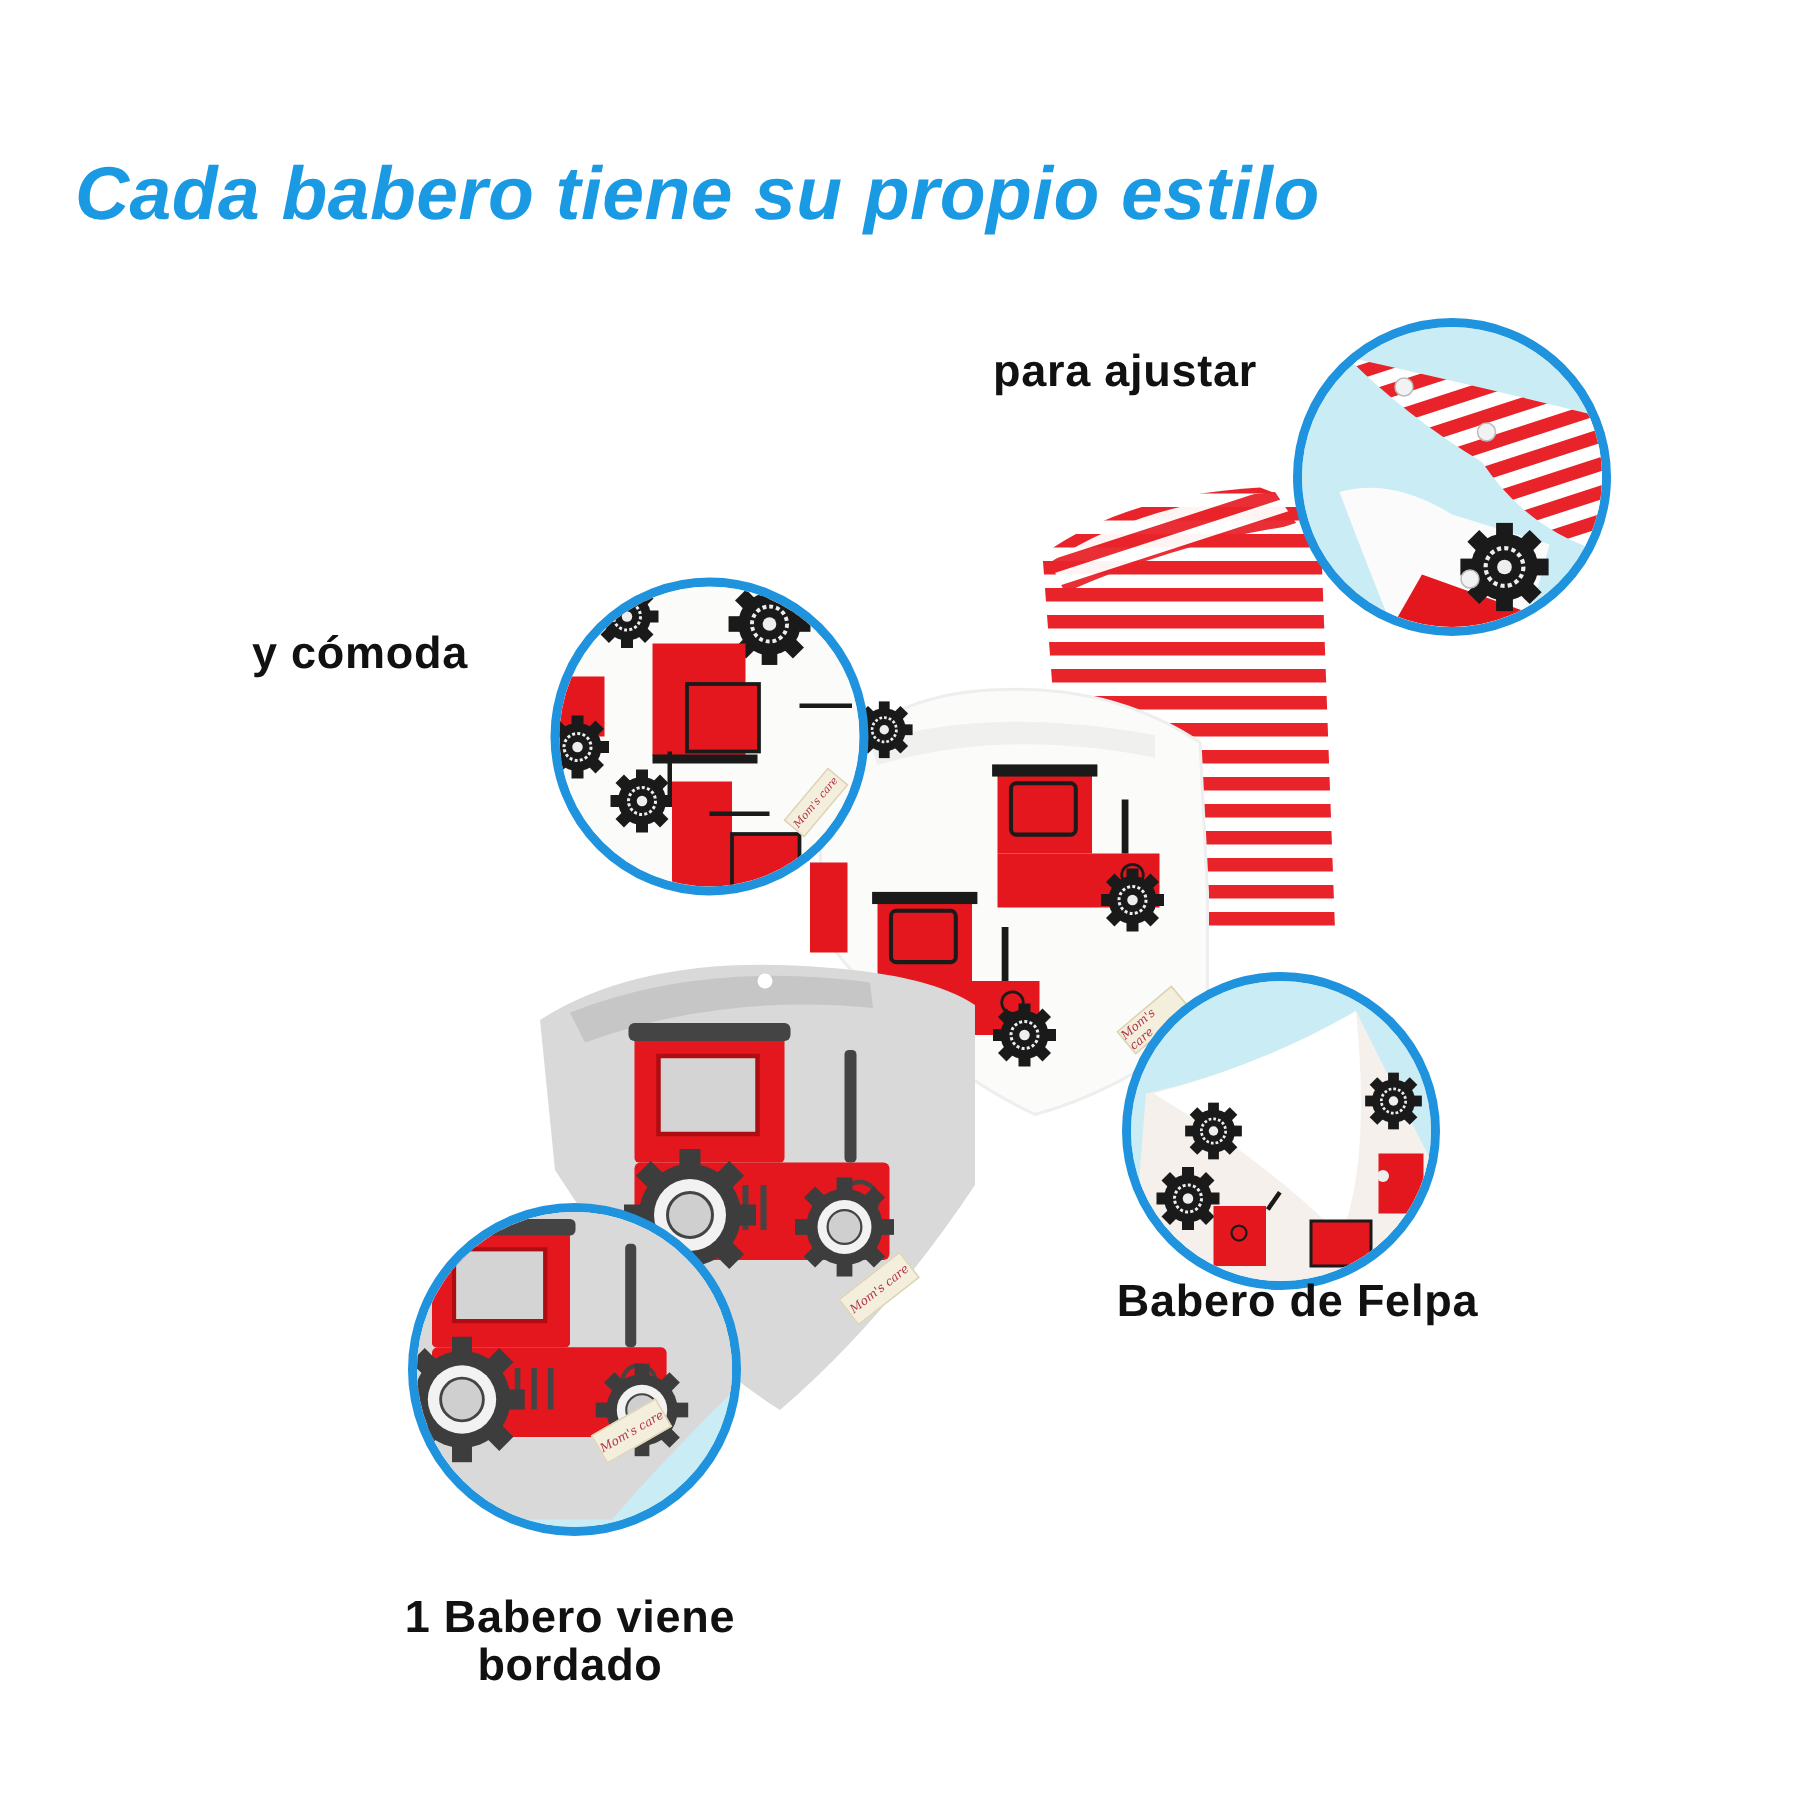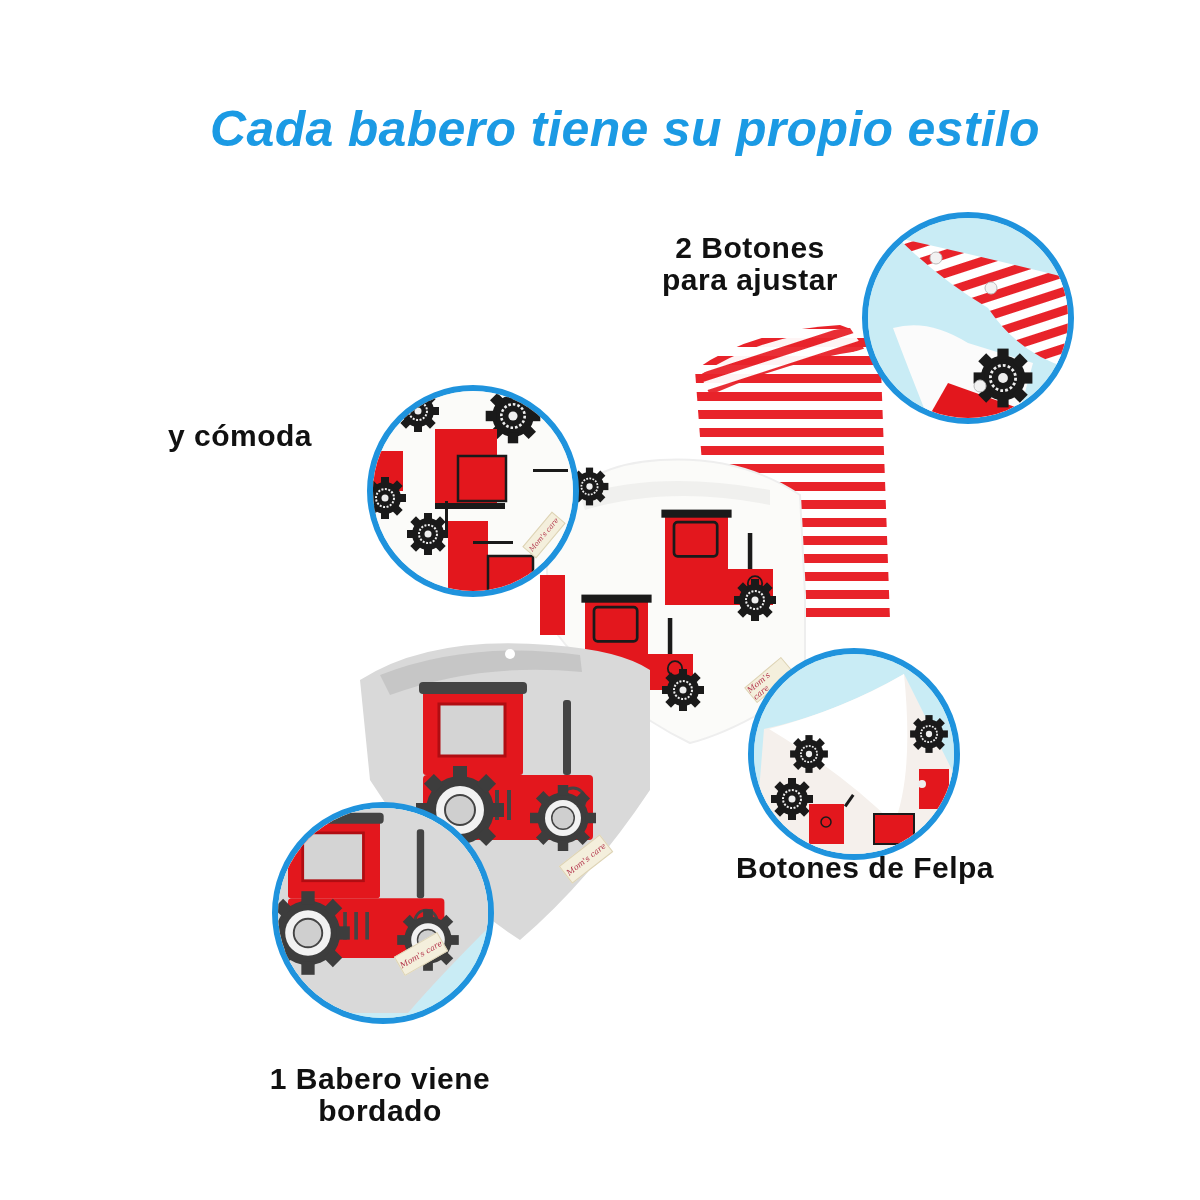--- a/index.html
+++ b/index.html
@@ -1,18 +1,18 @@
 <!DOCTYPE html>
 <html><head>
 <meta charset="utf-8">
 <style>
   html, body { margin: 0; padding: 0; background: #ffffff; }
   body { width: 1200px; height: 1200px; position: relative; overflow: hidden;
          font-family: "Liberation Sans", "DejaVu Sans", sans-serif; }
-  .title { position: absolute; left: 0; width: 1200px; top: 100px; text-align: center;
+  .title { position: absolute; left: 0; width: 1200px; top: 100px; 
            font-size: 50px; font-weight: bold; font-style: italic; color: #1b9ae4;
            letter-spacing: 0.3px; padding-left: 50px; box-sizing: border-box; }
   .label { position: absolute; font-weight: bold; color: #111; text-align: center;
            font-size: 30px; line-height: 32px; letter-spacing: 0.5px; }
   .circle { position: absolute; border-radius: 50%; border: 6px solid #1f93dd;
             overflow: hidden; box-sizing: border-box; background: #c9ecf5; }
   .bib { position: absolute; }
   .tag { position: absolute; background: #f4efdc; border: 1px solid #ddd3b5;
          font-family: "DejaVu Serif", serif; font-style: italic; font-size: 8px;
          color: #b2334a; display: flex; align-items: center; justify-content: center; }
@@ -174,28 +174,27 @@
     <g transform="translate(10,12) scale(0.92)">
         <use href="#emb-tractor"></use>
       </g>
     <use href="#emb-gear" x="30" y="125" transform="translate(30,125) scale(0.95) translate(-30,-125)"></use>
     <use href="#emb-gear" x="150" y="132" transform="translate(150,132) scale(0.7) translate(-150,-132)"></use>
   </svg>
   <div class="tag" style="left:118px; top:135px; width:48px; height:20px; transform:rotate(-30deg);">Mom's care</div>
 </div>
 
 <div class="label" style="left:630px; top:232px; width:240px;">
-  <div>2 Botones</div>
   <div>para ajustar</div>
 </div>
 
 <div class="label" style="left:110px; top:420px; width:260px;">
   <div>y cómoda</div>
 </div>
 
 <div class="label" style="left:700px; top:852px; width:330px;">
-  <div>Botones de Felpa</div>
+  <div>Babero de Felpa</div>
 </div>
 
 <div class="label" style="left:230px; top:1063px; width:300px;">
   <div>1 Babero viene</div>
   <div>bordado</div>
 </div>
 
 </body></html>

